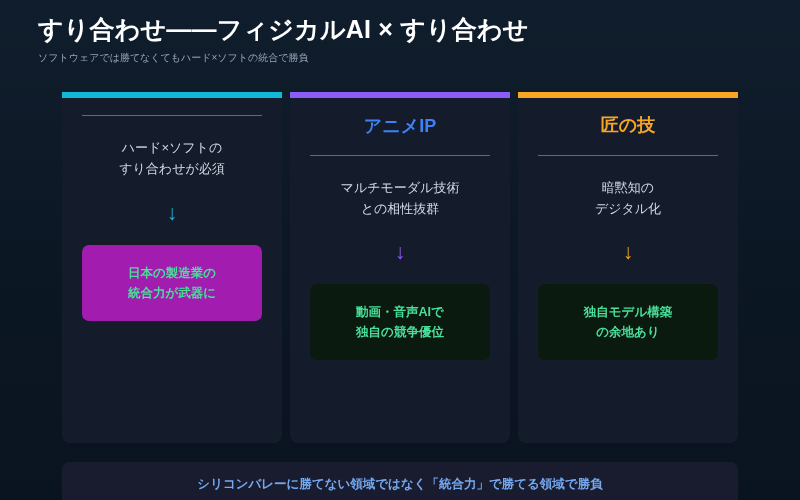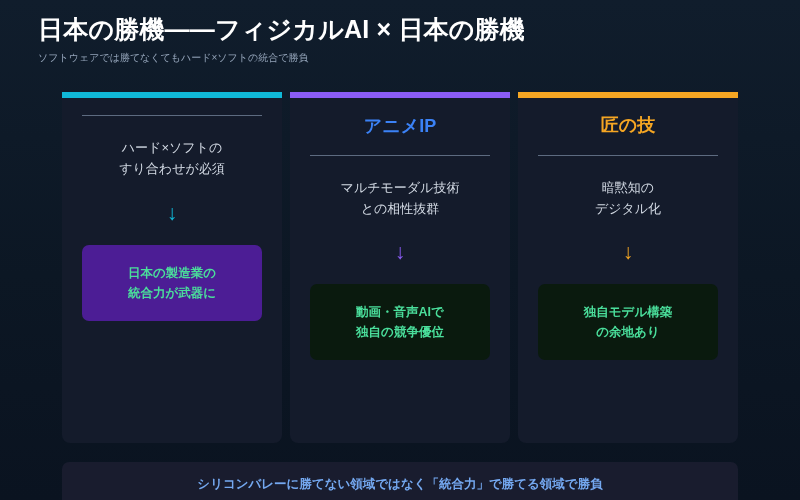--- a/index.html
+++ b/index.html
@@ -145,32 +145,32 @@
     line-height: 1;
     white-space: nowrap;
   }
 </style>
 </head>
 <body>
 
 <div id="slide">
 
   <div class="header">
-    <h1 class="slide-title">日本の勝機——フィジカルAI × 日本の勝機</h1>
+    <h1 class="slide-title">すり合わせ——フィジカルAI × すり合わせ</h1>
     <p class="slide-subtitle">ソフトウェアでは勝てなくてもハード×ソフトの統合で勝負</p>
   </div>
 
   <div class="cards">
 
     <div class="card">
       <div class="accent-bar" style="background: rgb(16, 185, 216);"></div>
       <div class="card-divider"></div>
       <p class="card-desc">ハード×ソフトの<br>すり合わせが必須</p>
       <div class="arrow" style="color: rgb(16, 185, 216);">↓</div>
-      <div class="highlight" style="background: #4c1d95;">
+      <div class="highlight" style="background: #a21caf;">
         <span class="highlight-text" style="color: rgb(74, 222, 155);">日本の製造業の<br>統合力が武器に</span>
       </div>
     </div>
 
     <div class="card">
       <div class="accent-bar" style="background: rgb(139, 92, 246);"></div>
       <h2 class="card-title" style="color: #3b82f6;">アニメIP</h2>
       <div class="card-divider"></div>
       <p class="card-desc">マルチモーダル技術<br>との相性抜群</p>
       <div class="arrow" style="color: rgb(139, 92, 246);">↓</div>

